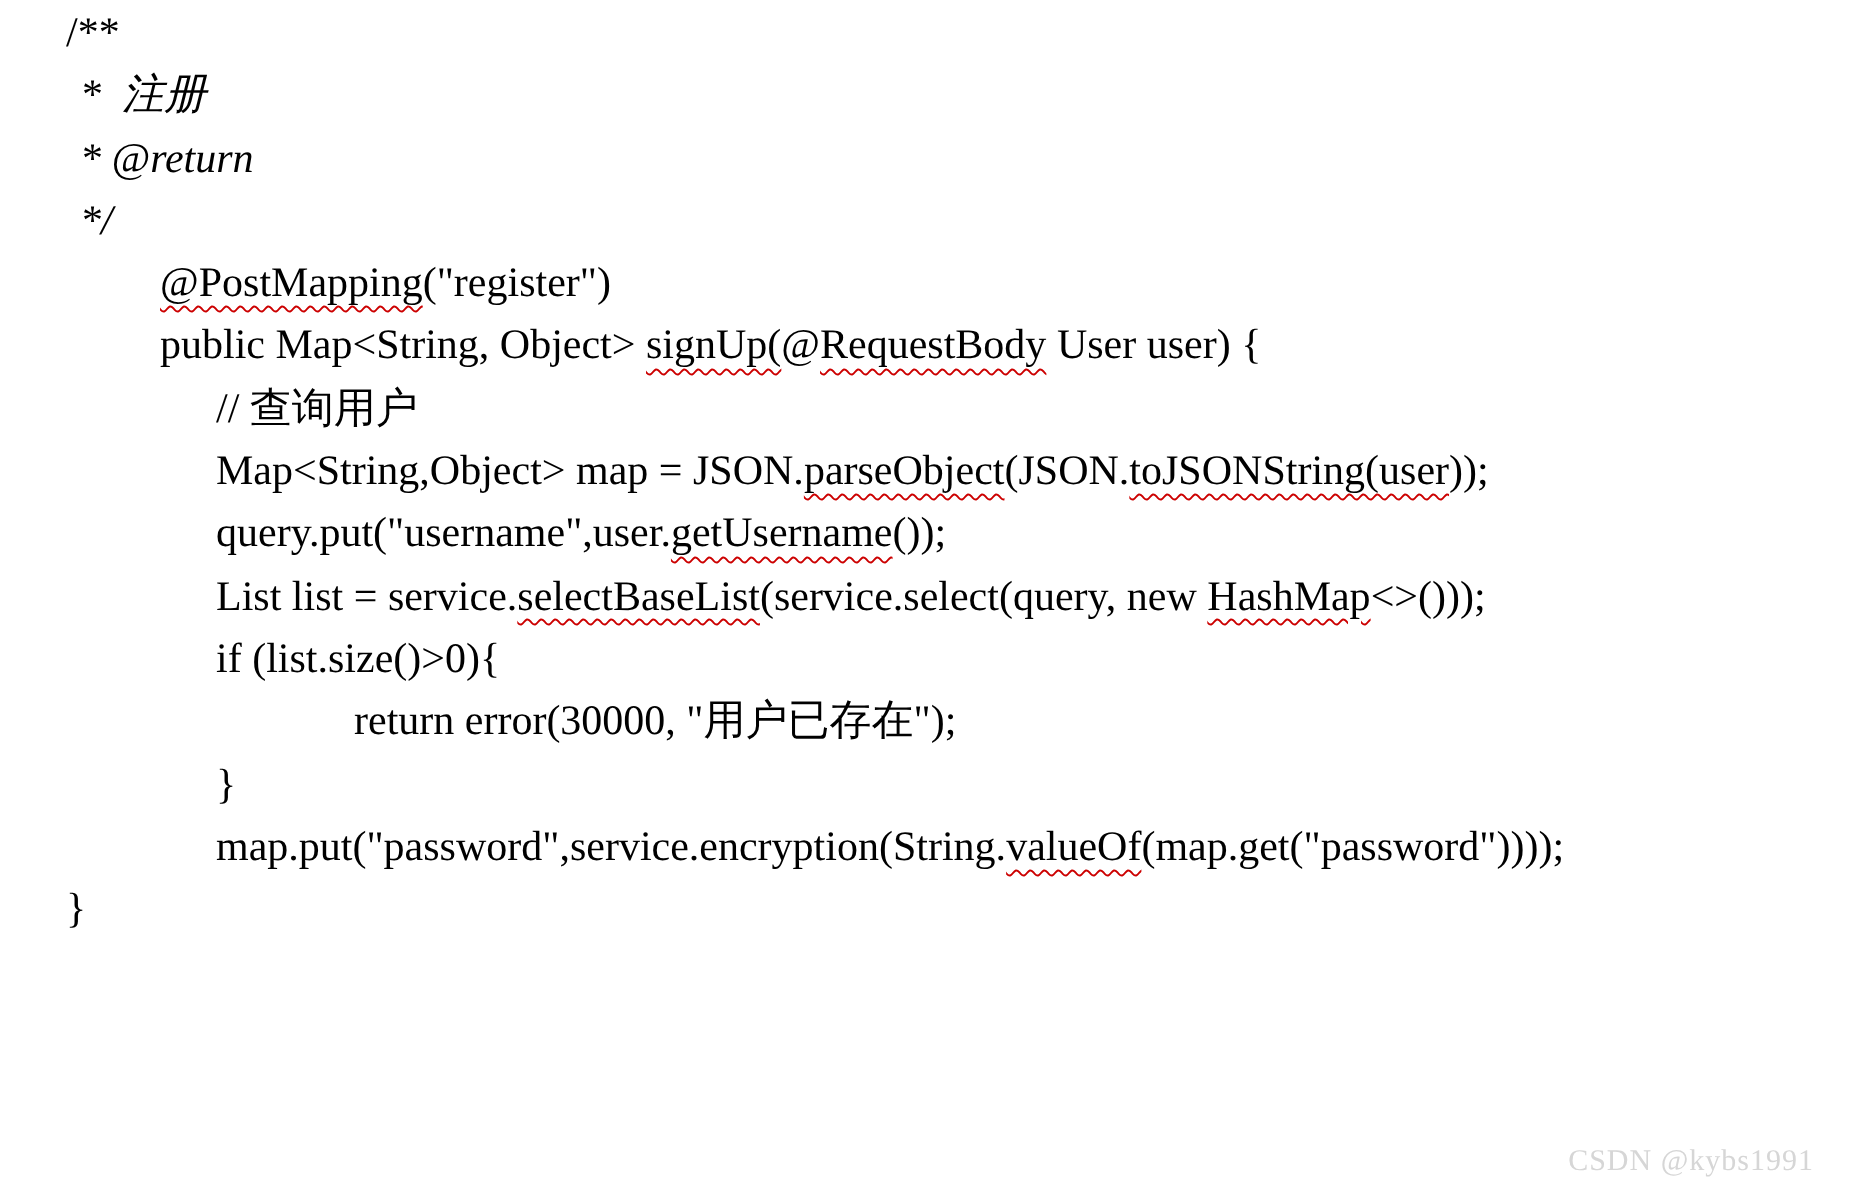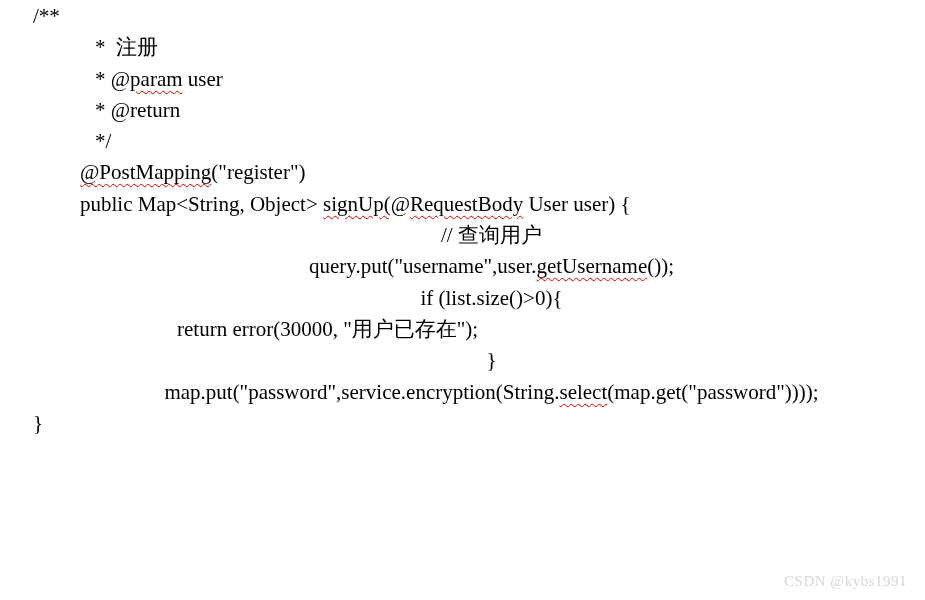--- a/index.html
+++ b/index.html
@@ -23,23 +23,23 @@
     padding-top: 1px;
     font-size: 21px;
   }
   .ln {
     white-space: pre;
     line-height: 31.3px;
     height: 31.3px;
   }
   
   .ind-0 { padding-left: 33px; }   
-  .ind-c { padding-left: 95px; }   
+  .ind-c { padding-left: 40px; font-style: italic; }   
   .ind-1 { padding-left: 80px; }   
-  .ind-2 { padding-left: 58px; text-align: center; }  
+  .ind-2 { padding-left: 108px; }  
   .ind-3 { padding-left: 177px; }  
   .sq {
     text-decoration-line: underline;
     text-decoration-style: wavy;
     text-decoration-color: var(--sq, #cc0000);
     text-decoration-thickness: 1px;
     text-underline-offset: 4px;
   }
   .watermark {
     position: absolute;
@@ -50,27 +50,28 @@
     letter-spacing: 0.5px;
     color: var(--wm, #d6d6d6);
   }
 </style>
 </head>
 <body>
 
 <div class="code-document">
     <div class="ln ind-0"><span>/**</span></div>
     <div class="ln ind-c"><span>*  注册</span></div>
-    <div class="ln ind-c"><span>* @</span><span class="sq">param</span><span> user</span></div>
     <div class="ln ind-c"><span>* @return</span></div>
     <div class="ln ind-c"><span>*/</span></div>
     <div class="ln ind-1"><span class="sq">@PostMapping</span><span>("register")</span></div>
     <div class="ln ind-1"><span>public Map&lt;String, Object&gt; </span><span class="sq">signUp(</span><span>@</span><span class="sq">RequestBody</span><span> User user) {</span></div>
     <div class="ln ind-2"><span>// 查询用户</span></div>
+    <div class="ln ind-2"><span>Map&lt;String,Object&gt; map = JSON.</span><span class="sq">parseObject</span><span>(JSON.</span><span class="sq">toJSONString(user</span><span>));</span></div>
     <div class="ln ind-2"><span>query.put("username",user.</span><span class="sq">getUsername</span><span>());</span></div>
+    <div class="ln ind-2"><span>List list = service.</span><span class="sq">selectBaseList</span><span>(service.select(query, new </span><span class="sq">HashMap</span><span>&lt;&gt;()));</span></div>
     <div class="ln ind-2"><span>if (list.size()&gt;0){</span></div>
     <div class="ln ind-3"><span>return error(30000, "用户已存在");</span></div>
     <div class="ln ind-2"><span>}</span></div>
-    <div class="ln ind-2"><span>map.put("password",service.encryption(String.</span><span class="sq">select</span><span>(map.get("password"))));</span></div>
+    <div class="ln ind-2"><span>map.put("password",service.encryption(String.</span><span class="sq">valueOf</span><span>(map.get("password"))));</span></div>
     <div class="ln ind-0"><span>}</span></div>
   </div>
 
 <div class="watermark">CSDN @kybs1991</div>
 
 </body></html>

